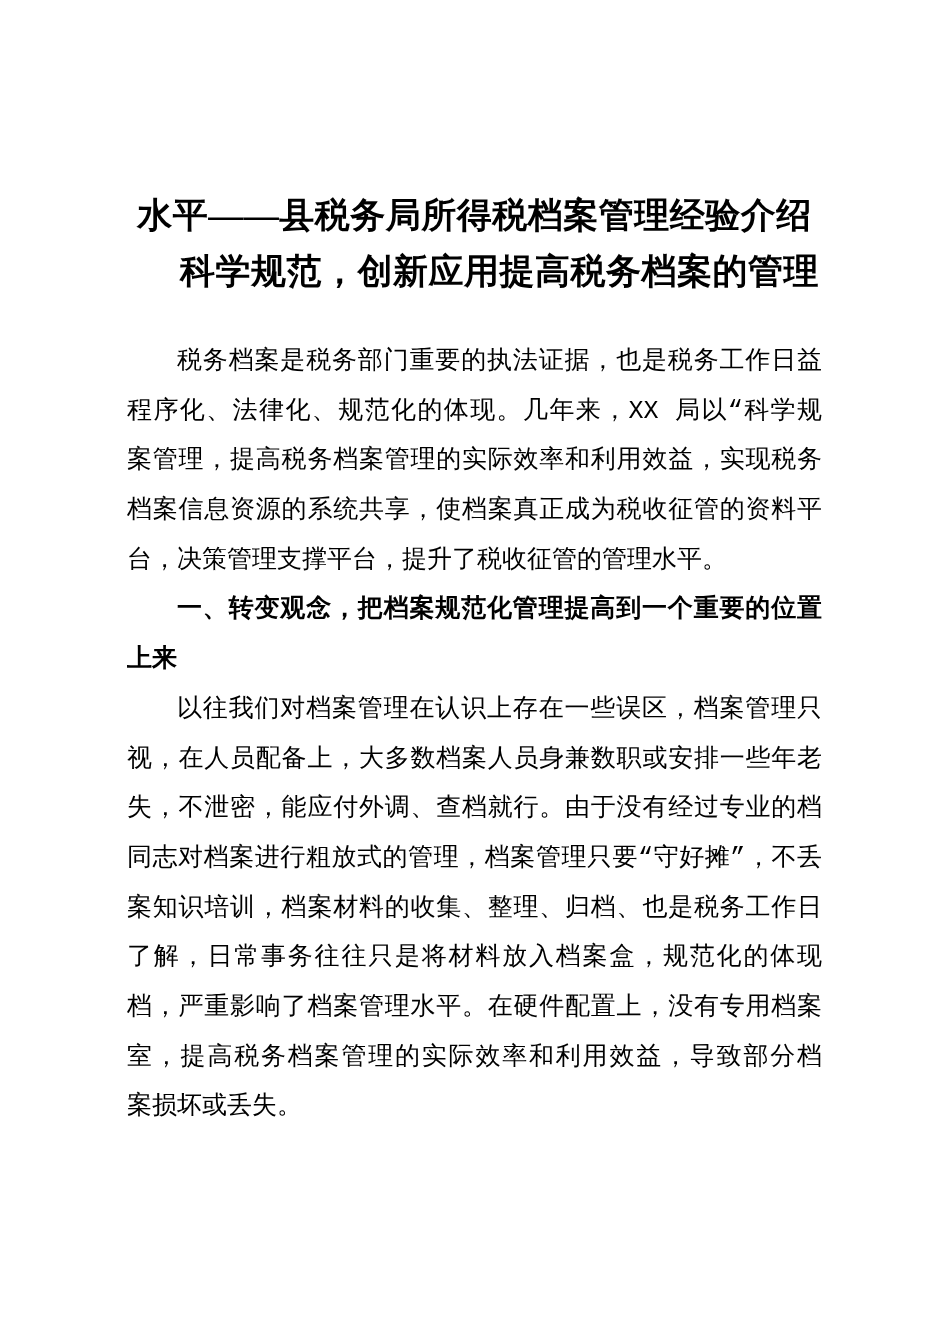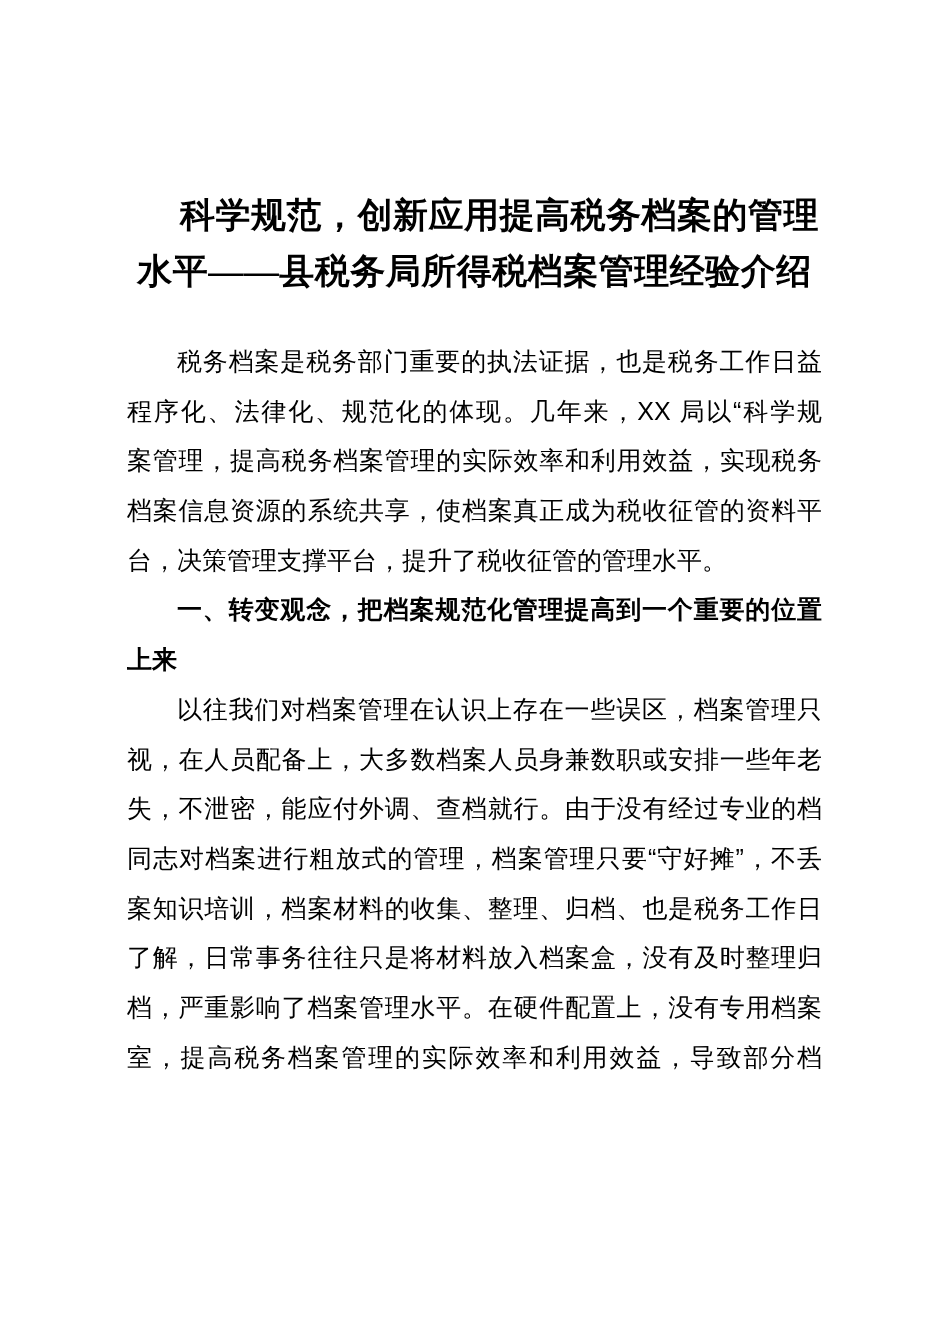--- a/index.html
+++ b/index.html
@@ -38,20 +38,21 @@
   .title-line.l1 {
     padding-left: 50px; 
   }
   .doc-body {
     width: 695px;
     font-size: 25px;
     line-height: 49.7px;
   }
   .para {
     margin: 0;
+    font-family: Liberation Mono, monospace;
   }
   .para.heading .line {
     font-weight: 700;
   }
   .line {
     
     text-align: justify;
     text-align-last: justify;
     white-space: normal;
     overflow: hidden;
@@ -62,39 +63,40 @@
   }
   .line.last {
     text-align-last: left;
   }
 </style>
 </head>
 <body>
 
 <div class="page">
   <h1 class="doc-title">
+    <span class="title-line l2">水平——县税务局所得税档案管理经验介绍</span>
     <span class="title-line l1">科学规范，创新应用提高税务档案的管理</span>
-    <span class="title-line l2">水平——县税务局所得税档案管理经验介绍</span>
   </h1>
   <div class="doc-body" id="doc-body">
       <div class="para body">
         <div class="line first">税务档案是税务部门重要的执法证据，也是税务工作日益</div>
         <div class="line">程序化、法律化、规范化的体现。几年来，XX 局以“科学规范，</div>
         <div class="line">案管理，提高税务档案管理的实际效率和利用效益，实现税务</div>
         <div class="line">档案信息资源的系统共享，使档案真正成为税收征管的资料平</div>
         <div class="line last">台，决策管理支撑平台，提升了税收征管的管理水平。</div>
       </div>
       <div class="para heading">
         <div class="line first">一、转变观念，把档案规范化管理提高到一个重要的位置</div>
         <div class="line last">上来</div>
       </div>
       <div class="para body">
         <div class="line first">以往我们对档案管理在认识上存在一些误区，档案管理只要</div>
         <div class="line">视，在人员配备上，大多数档案人员身兼数职或安排一些年老</div>
         <div class="line">失，不泄密，能应付外调、查档就行。由于没有经过专业的档</div>
         <div class="line">同志对档案进行粗放式的管理，档案管理只要“守好摊”，不丢</div>
         <div class="line">案知识培训，档案材料的收集、整理、归档、也是税务工作日益</div>
-        <div class="line">了解，日常事务往往只是将材料放入档案盒，没有及时整理归</div>
+        <div class="line">了解，日常事务往往只是将材料放入档案盒，规范化的体现</div>
         <div class="line">档，严重影响了档案管理水平。在硬件配置上，没有专用档案</div>
         <div class="line">室，提高税务档案管理的实际效率和利用效益，导致部分档</div>
+        <div class="line last">案损坏或丢失。</div>
       </div>
     </div>
 </div>
 
 </body></html>

